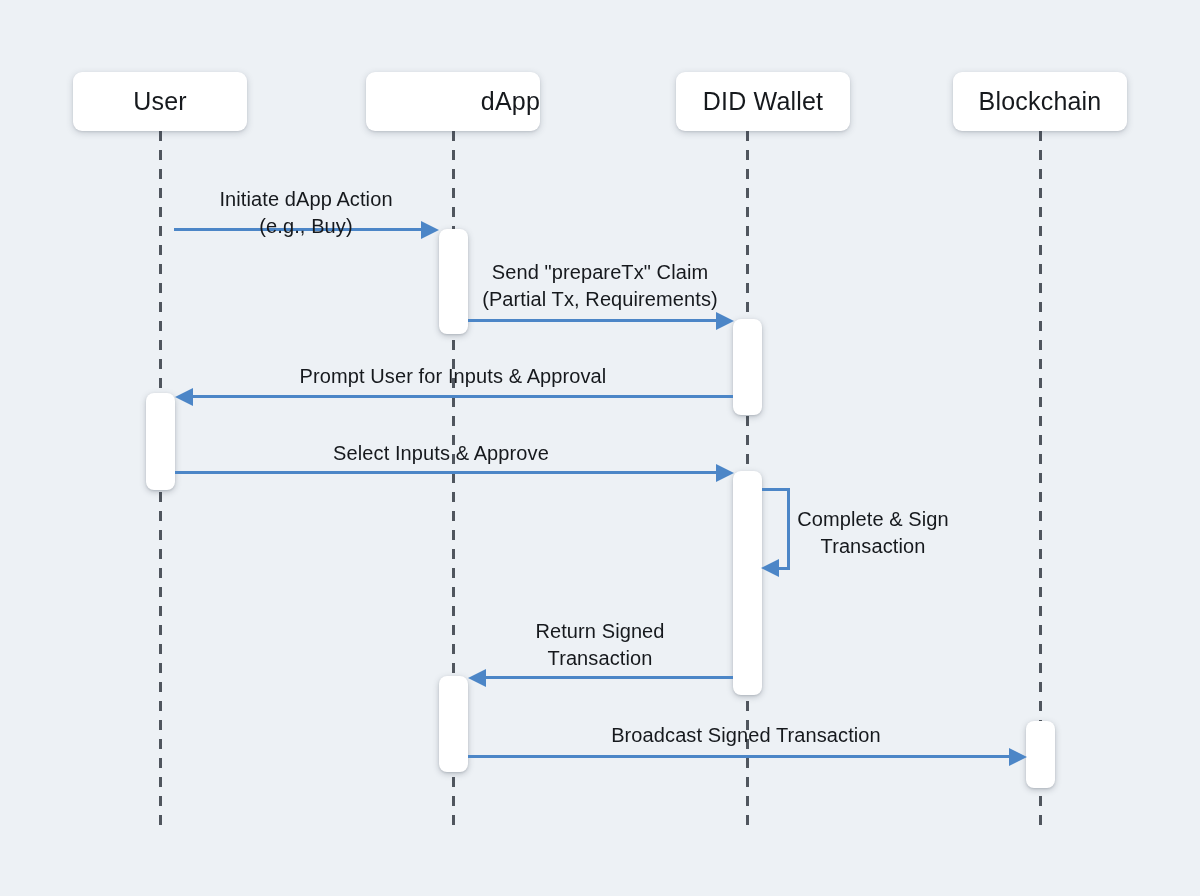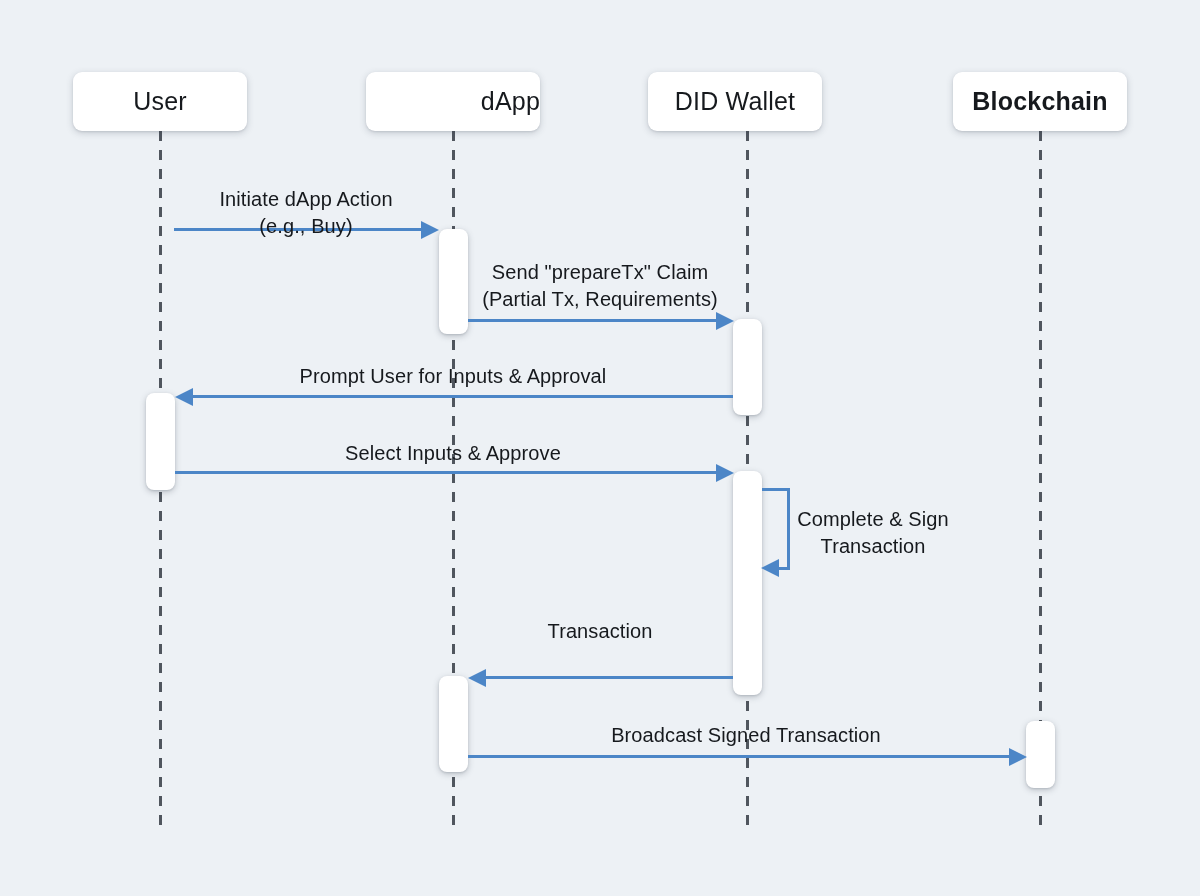--- a/index.html
+++ b/index.html
@@ -15,22 +15,22 @@
   
   .actor{
     position:absolute;top:72px;width:174px;height:59px;
     background:#ffffff;border-radius:9px;
     box-shadow:0 2px 7px rgba(55,65,80,.22), 0 1px 2px rgba(55,65,80,.12);
     display:flex;align-items:center;justify-content:center;
     font-size:25px;letter-spacing:.2px;
   }
   .actor.a0{left:73px;text-align:center;}
   .actor.a1{left:366px;justify-content:flex-end;}
-  .actor.a2{left:648px;}
-  .actor.a3{left:953px;font-weight:bold;}
+  .actor.a2{left:676px;}
+  .actor.a3{left:953px;}
 
   
   .lifeline{
     position:absolute;top:131px;height:697px;width:3px;
     background:repeating-linear-gradient(to bottom,#50565e 0 10px,transparent 10px 19px);
   }
   .lifeline.l0{left:158.5px;}
   .lifeline.l1{left:451.5px;}
   .lifeline.l2{left:745.5px;}
   .lifeline.l3{left:1038.5px;}
@@ -69,21 +69,21 @@
   .m2-line{left:468px;top:318.5px;width:249px;}
   .m2-ah  {left:715.5px;top:311.5px;}
   .m2-lab {left:420px;top:259px;width:360px;}
 
   .m3-line{left:191.5px;top:394.5px;width:541px;}
   .m3-ah  {left:174.5px;top:387.5px;}
   .m3-lab {left:253px;top:363px;width:400px;}
 
   .m4-line{left:175px;top:470.5px;width:540.5px;}
   .m4-ah  {left:715.5px;top:463.5px;}
-  .m4-lab {left:253px;top:440px;width:400px;}
+  .m4-lab {left:241px;top:440px;width:400px;}
 
   
   .m5-top {left:761.5px;top:487.5px;width:28px;}
   .m5-vert{left:786.5px;top:487.5px;width:3px;height:82px;}
   .m5-bot {left:778px;top:566.5px;width:11.5px;}
   .m5-ah  {left:760.5px;top:559px;}
   .m5-lab {left:773px;top:506px;width:200px;}
 
   .m6-line{left:484.5px;top:675.5px;width:248px;}
   .m6-ah  {left:467.5px;top:668.5px;}
@@ -163,20 +163,21 @@
     <div class="mline m5-bot"></div>
     <div class="ah left m5-ah"></div>
     <div class="mlabel m5-lab">
       <div>Complete &amp; Sign</div>
       <div>Transaction</div>
     </div>
   </div>
 
   <div>
     <div class="mlabel m6-lab">
+      <div>Return Signed</div>
       <div>Transaction</div>
     </div>
     <div class="mline m6-line"></div>
     <div class="ah left m6-ah"></div>
   </div>
 
   <div>
     <div class="mlabel m7-lab">
       <div>Broadcast Signed Transaction</div>
     </div>

